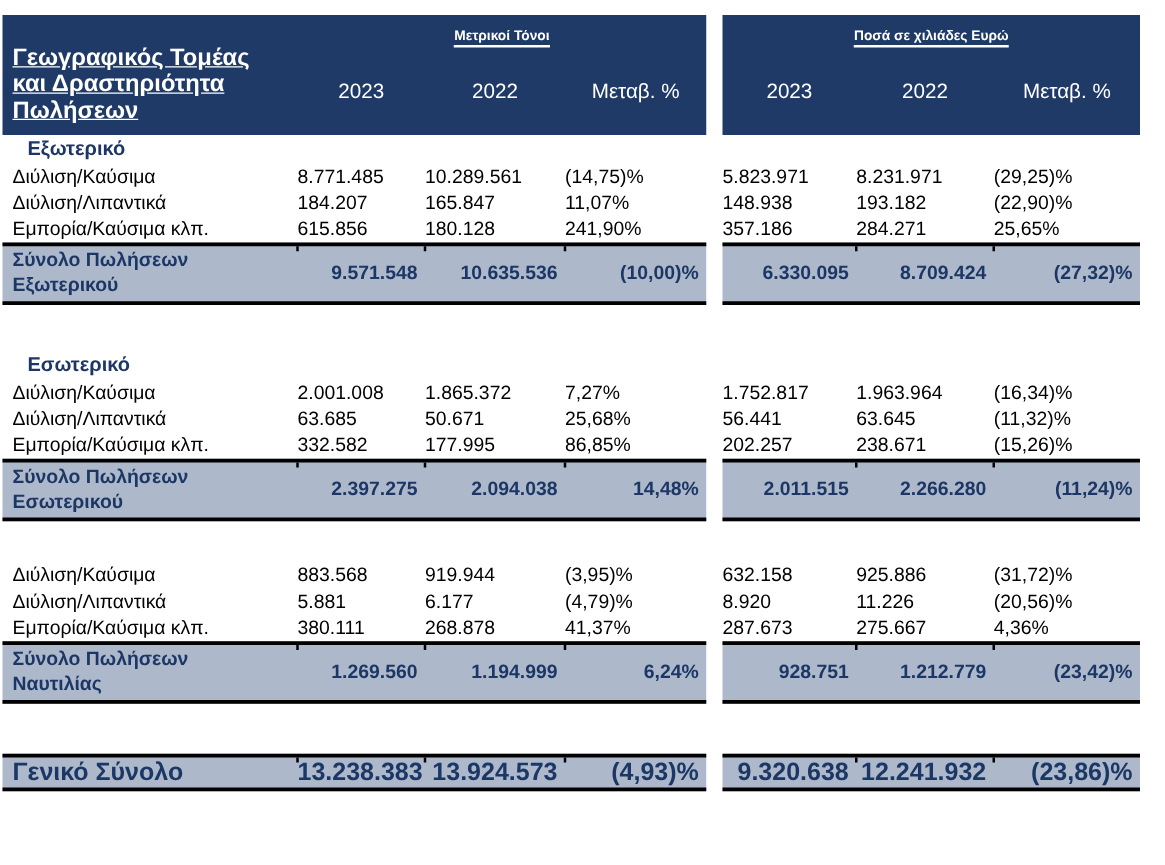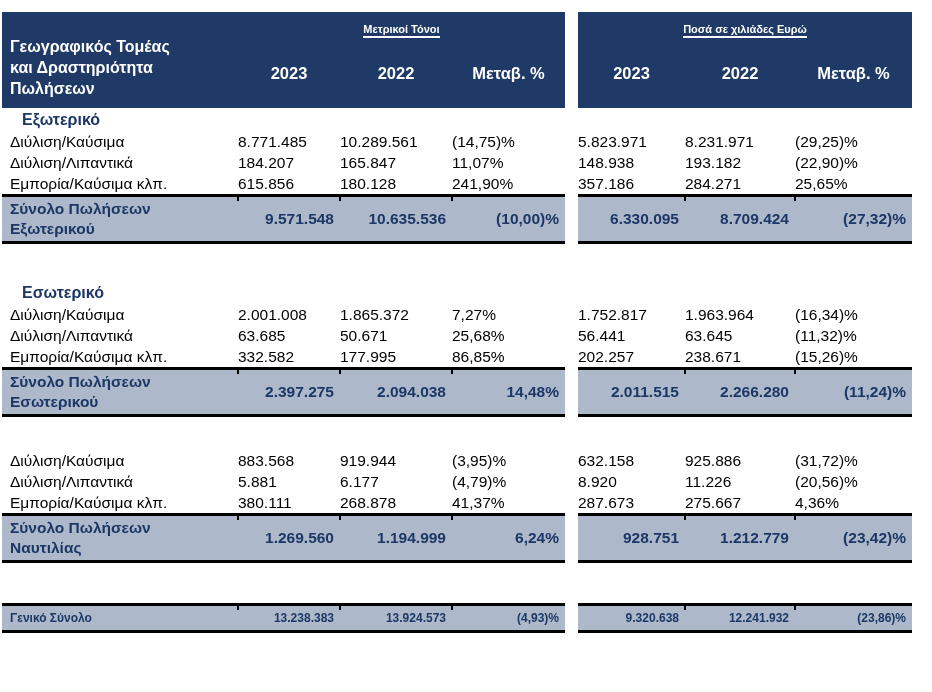--- a/index.html
+++ b/index.html
@@ -8,44 +8,44 @@
   .page{position:relative;box-sizing:border-box;width:932px;height:692px;
         padding:12px 20px 0 2px;}
   .grid{display:grid;grid-template-columns:236px 102px 112px 113px 13px 107px 110px 117px;}
 
   
   .header{height:96px;}
   .hblock{background:#1f3a66;color:#fff;display:grid;grid-template-rows:34px 1fr;}
   .hblock.left{grid-column:1/5;grid-template-columns:236px 102px 112px 113px;}
   .hblock.right{grid-column:6/9;grid-template-columns:107px 110px 117px;}
   .corner{grid-column:1;grid-row:1/3;align-self:center;padding:14px 0 0 8px;
-          font-weight:700;font-size:16px;line-height:21px;white-space:pre-line;}
+          font-weight:700;font-size:19px;line-height:21px;white-space:pre-line;text-decoration:underline;}
   .gtitle{grid-row:1;align-self:center;text-align:center;font-weight:700;font-size:11px;}
   .hblock.left .gtitle{grid-column:2/5;}
   .hblock.right .gtitle{grid-column:1/4;}
   .gtitle span{border-bottom:2px solid #fff;padding-bottom:1px;}
-  .ycell{grid-row:2;align-self:center;text-align:center;font-weight:700;
+  .ycell{grid-row:2;align-self:center;text-align:center;font-weight:400;
          font-size:16.5px;padding-bottom:8px;}
 
   
   .stitle{height:23px;line-height:23px;font-weight:700;font-size:16px;color:#1c3766;
           padding-left:8px;margin-left:12px;}
   .drow{height:21px;line-height:21px;font-size:15.5px;color:#000000;}
   .cl{grid-column:1;padding-left:8px;white-space:nowrap;}
   .cn{text-align:left;padding-right:6px;white-space:nowrap;}
   .cg{}
 
   
   .band{position:relative;background:#adb9ca;border-top:3px solid #000;
         border-bottom:3px solid #000;display:grid;align-items:center;
         color:#1c3766;font-weight:700;font-size:15.5px;}
   .band.bl{grid-column:1/5;grid-template-columns:236px 102px 112px 113px;min-height:44px;}
   .band.br{grid-column:6/9;grid-template-columns:107px 110px 117px;min-height:44px;}
   .short .band{min-height:22px;}
-  .grand .band{min-height:24px;font-size:12px;}
+  .grand .band{min-height:24px;font-size:20px;}
   .tl{padding-left:8px;line-height:20px;white-space:pre-line;}
   .tn{text-align:right;padding-right:6px;white-space:nowrap;}
   .tick{position:absolute;top:0;width:2px;height:4px;background:#000;}
   .bl .tk1{left:235px;} .bl .tk2{left:337px;} .bl .tk3{left:449px;}
   .br .tk1{left:106px;} .br .tk2{left:216px;}
 
   .sp-a{height:37px;} .sp-b{height:33px;} .sp-c{height:19px;} .sp-d{height:21px;}
 </style>
 </head>
 <body>

